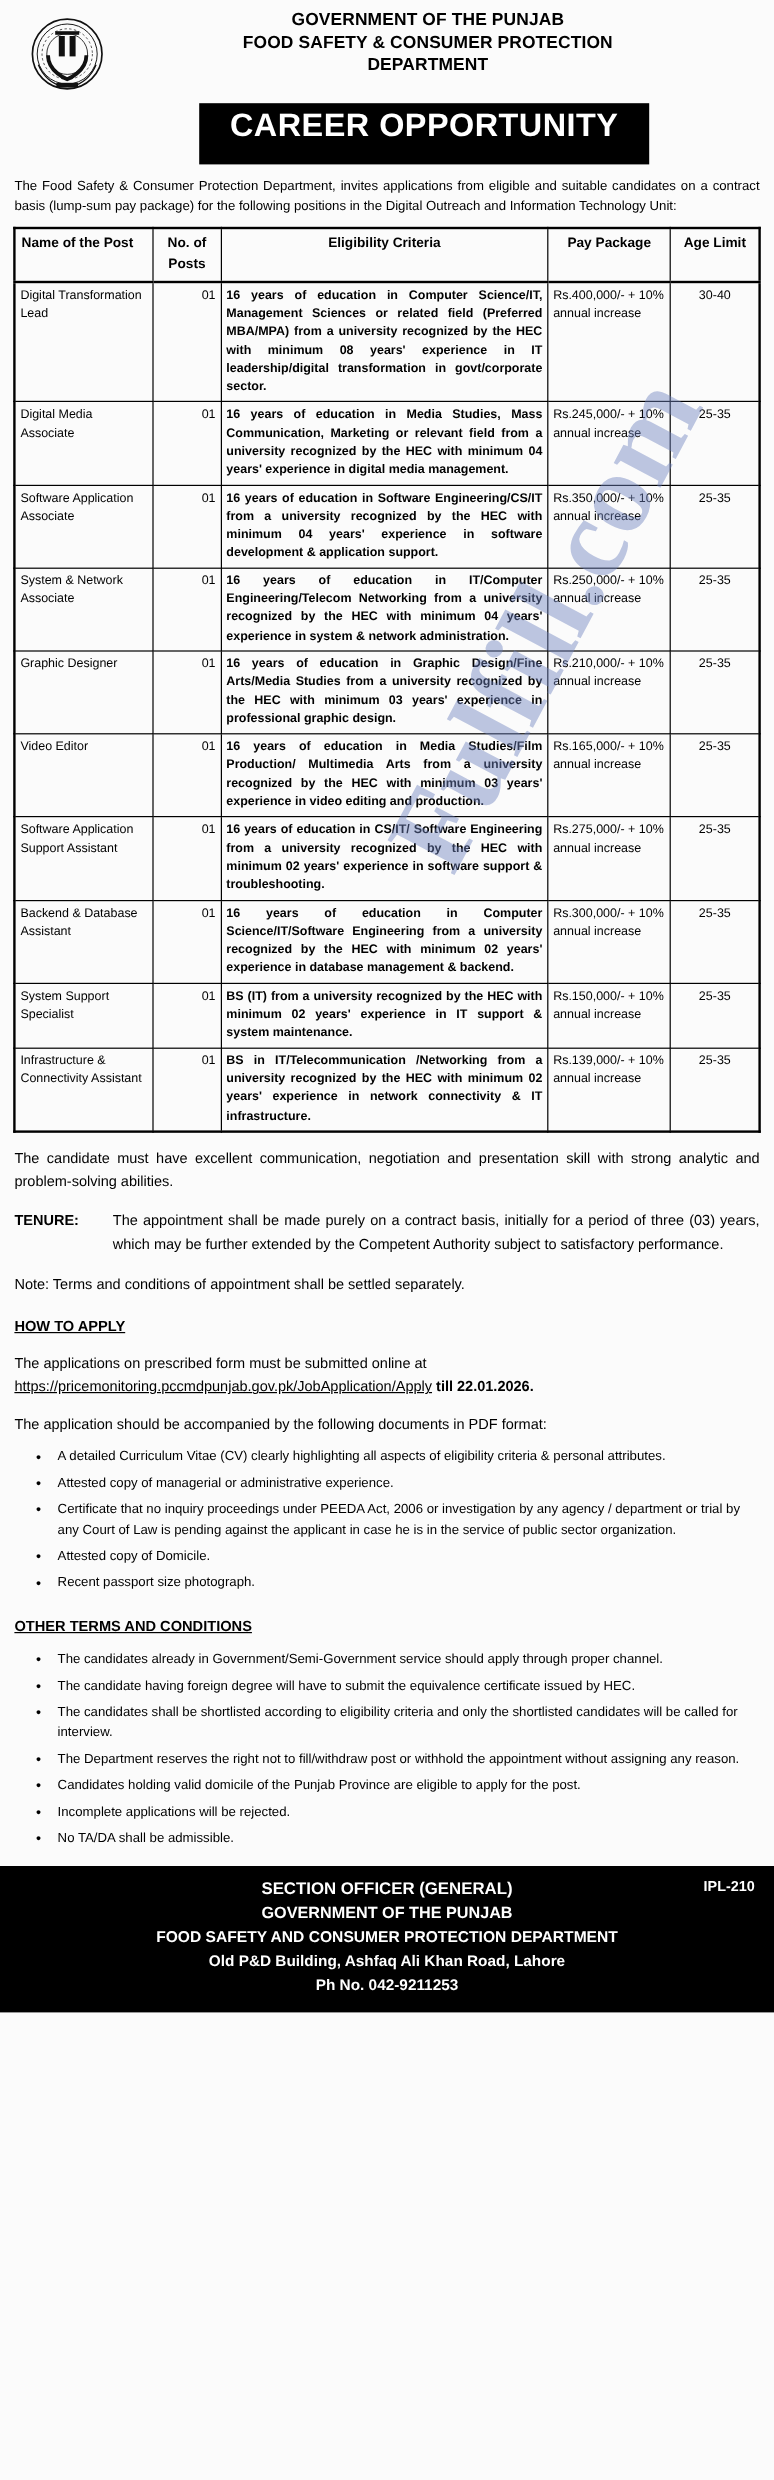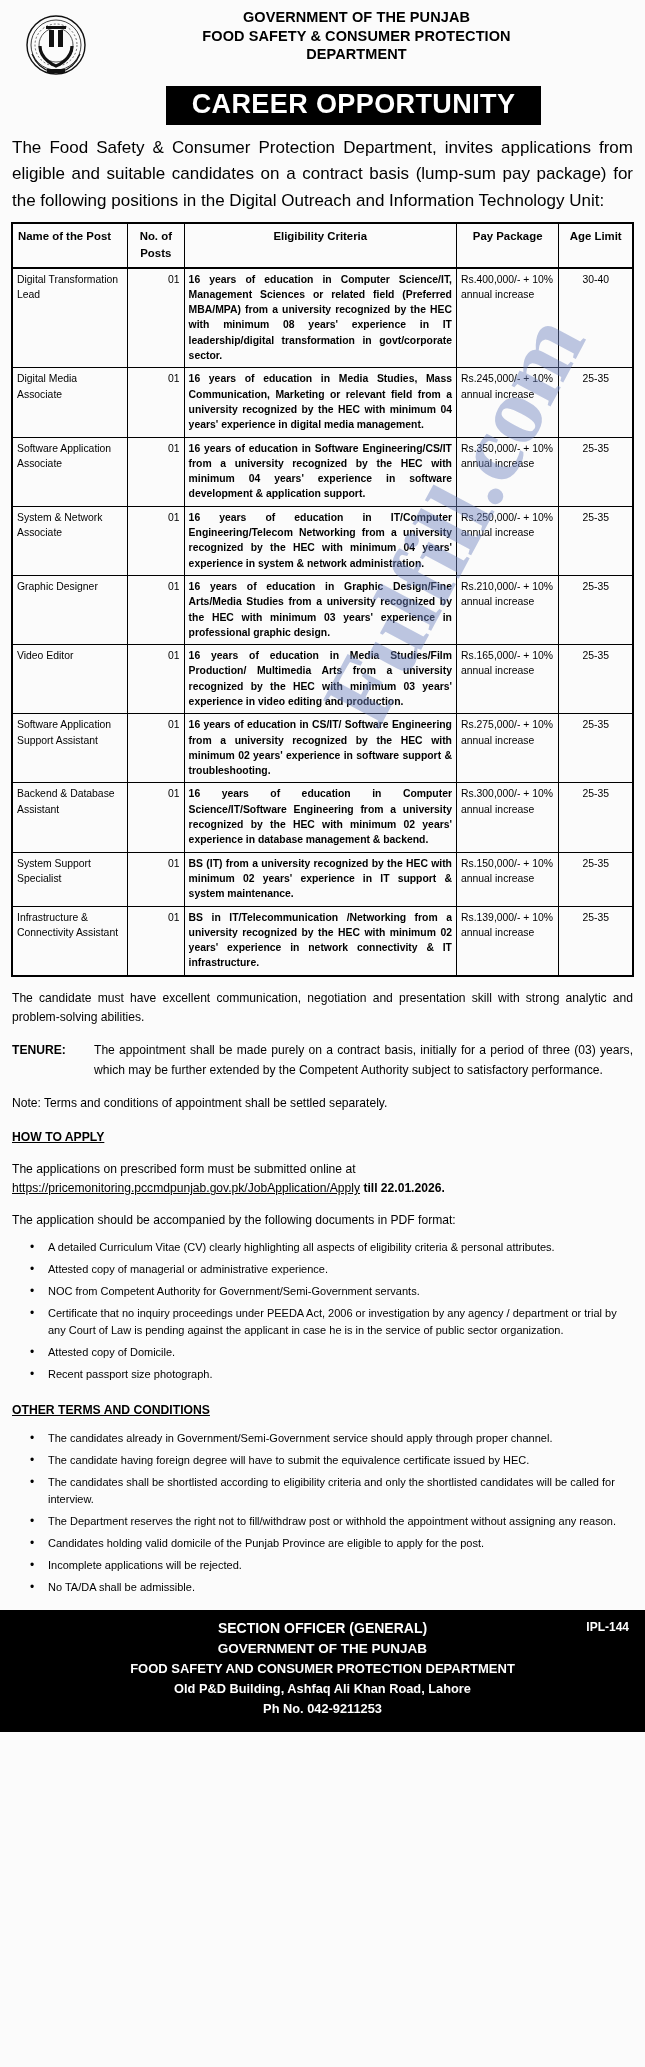--- a/index.html
+++ b/index.html
@@ -60,29 +60,29 @@
     justify-content: center;
     margin-top: 6px;
     padding: 0 10px;
   }
   .banner {
     background: #000;
     color: #fff;
     font-weight: bold;
     font-size: 27px;
     letter-spacing: 0.4px;
-    padding: 5px 26px 7px 26px;
+    padding: 5px 26px 19px 26px;
     line-height: 1;
     margin-left: 62px;
   }
 
   
   .intro {
     padding: 10px 12px 0 12px;
-    font-size: 17px;
+    font-size: 11px;
     line-height: 1.55;
     text-align: justify;
     text-justify: inter-word;
   }
 
   
   .table-wrap {
     padding: 8px 11px 0 11px;
   }
   table.jobs {
@@ -362,41 +362,40 @@
       <span>The applications on prescribed form must be submitted online at</span><br>
       <a href="#" style="color:#000;">https://pricemonitoring.pccmdpunjab.gov.pk/JobApplication/Apply</a>
       <span style="font-weight:bold;">till 22.01.2026.</span>
     </div>
 
     <div class="para">The application should be accompanied by the following documents in PDF format:</div>
 
     <ul class="bul">
         <li>A detailed Curriculum Vitae (CV) clearly highlighting all aspects of eligibility criteria &amp; personal attributes.</li>
         <li>Attested copy of managerial or administrative experience.</li>
-        <li>NOC from Competent Authority for Government/Semi-Government servants.</li>
         <li>Certificate that no inquiry proceedings under PEEDA Act, 2006 or investigation by any agency / department or trial by any Court of Law is pending against the applicant in case he is in the service of public sector organization.</li>
         <li>Attested copy of Domicile.</li>
         <li>Recent passport size photograph.</li>
       </ul>
 
     <div class="head-ul otc">OTHER TERMS AND CONDITIONS</div>
 
     <ul class="bul">
         <li>The candidates already in Government/Semi-Government service should apply through proper channel.</li>
         <li>The candidate having foreign degree will have to submit the equivalence certificate issued by HEC.</li>
         <li>The candidates shall be shortlisted according to eligibility criteria and only the shortlisted candidates will be called for interview.</li>
         <li>The Department reserves the right not to fill/withdraw post or withhold the appointment without assigning any reason.</li>
         <li>Candidates holding valid domicile of the Punjab Province are eligible to apply for the post.</li>
         <li>Incomplete applications will be rejected.</li>
         <li>No TA/DA shall be admissible.</li>
       </ul>
   </div>
 
   <div class="footer">
-    <div class="ipl">IPL-144</div>
+    <div class="ipl">IPL-210</div>
     <div class="f1">SECTION OFFICER (GENERAL)</div>
     <div class="f2">GOVERNMENT OF THE PUNJAB</div>
     <div class="f3">FOOD SAFETY AND CONSUMER PROTECTION DEPARTMENT</div>
     <div class="f4">Old P&amp;D Building, Ashfaq Ali Khan Road, Lahore</div>
     <div class="f5">Ph No. 042-9211253</div>
   </div>
 
 </div>
 
 </body></html>

